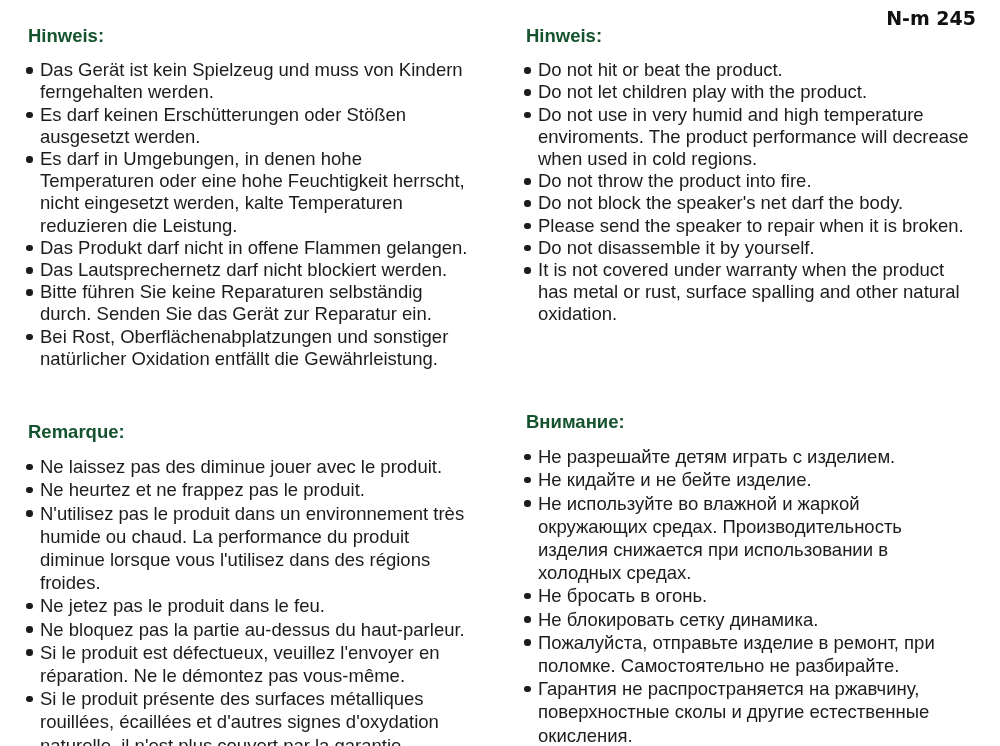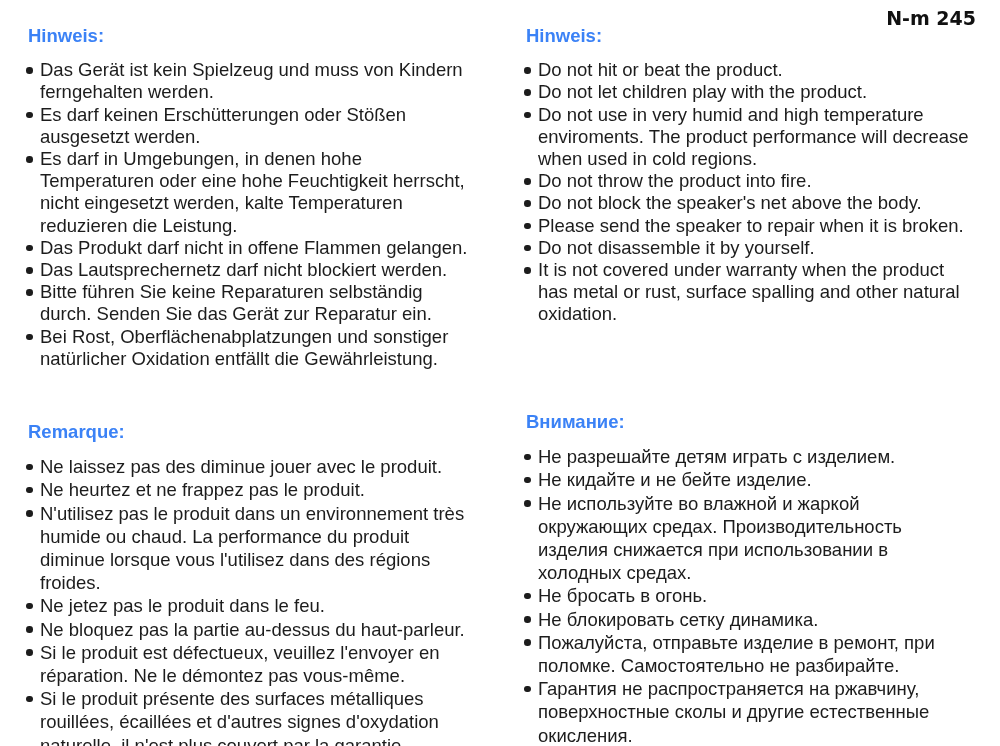--- a/index.html
+++ b/index.html
@@ -36,21 +36,21 @@
   .sec-german  { left: 13px;  top: 25px;  width: 482px; }
   .sec-english { left: 511px; top: 25px;  width: 486px; }
   .sec-french  { left: 13px;  top: 420px; width: 482px; }
   .sec-russian { left: 511px; top: 410px; width: 486px; }
   .section h3 {
     margin: 0 0 0 15px;
     padding: 0;
     font-size: 18.5px;
     font-weight: bold;
     line-height: inherit;
-    color: #3b82f6;
+    color: #14532d;
   }
   .section ul {
     list-style: none;
     margin: 12px;
     padding: 0;
   }
   .section li {
     position: relative;
     padding-left: 15px;
     white-space: pre-line;
@@ -97,21 +97,21 @@
 
   <div class="section row-top sec-english">
     <h3>Hinweis:</h3>
     <ul>
       <li>Do not hit or beat the product.</li>
       <li>Do not let children play with the product.</li>
       <li>Do not use in very humid and high temperature
 enviroments. The product performance will decrease
 when used in cold regions.</li>
       <li>Do not throw the product into fire.</li>
-      <li>Do not block the speaker's net above the body.</li>
+      <li>Do not block the speaker's net darf the body.</li>
       <li>Please send the speaker to repair when it is broken.</li>
       <li>Do not disassemble it by yourself.</li>
       <li>It is not covered under warranty when the product
 has metal or rust, surface spalling and other natural
 oxidation.</li>
     </ul>
   </div>
 
   <div class="section row-bottom sec-french">
     <h3>Remarque:</h3>

